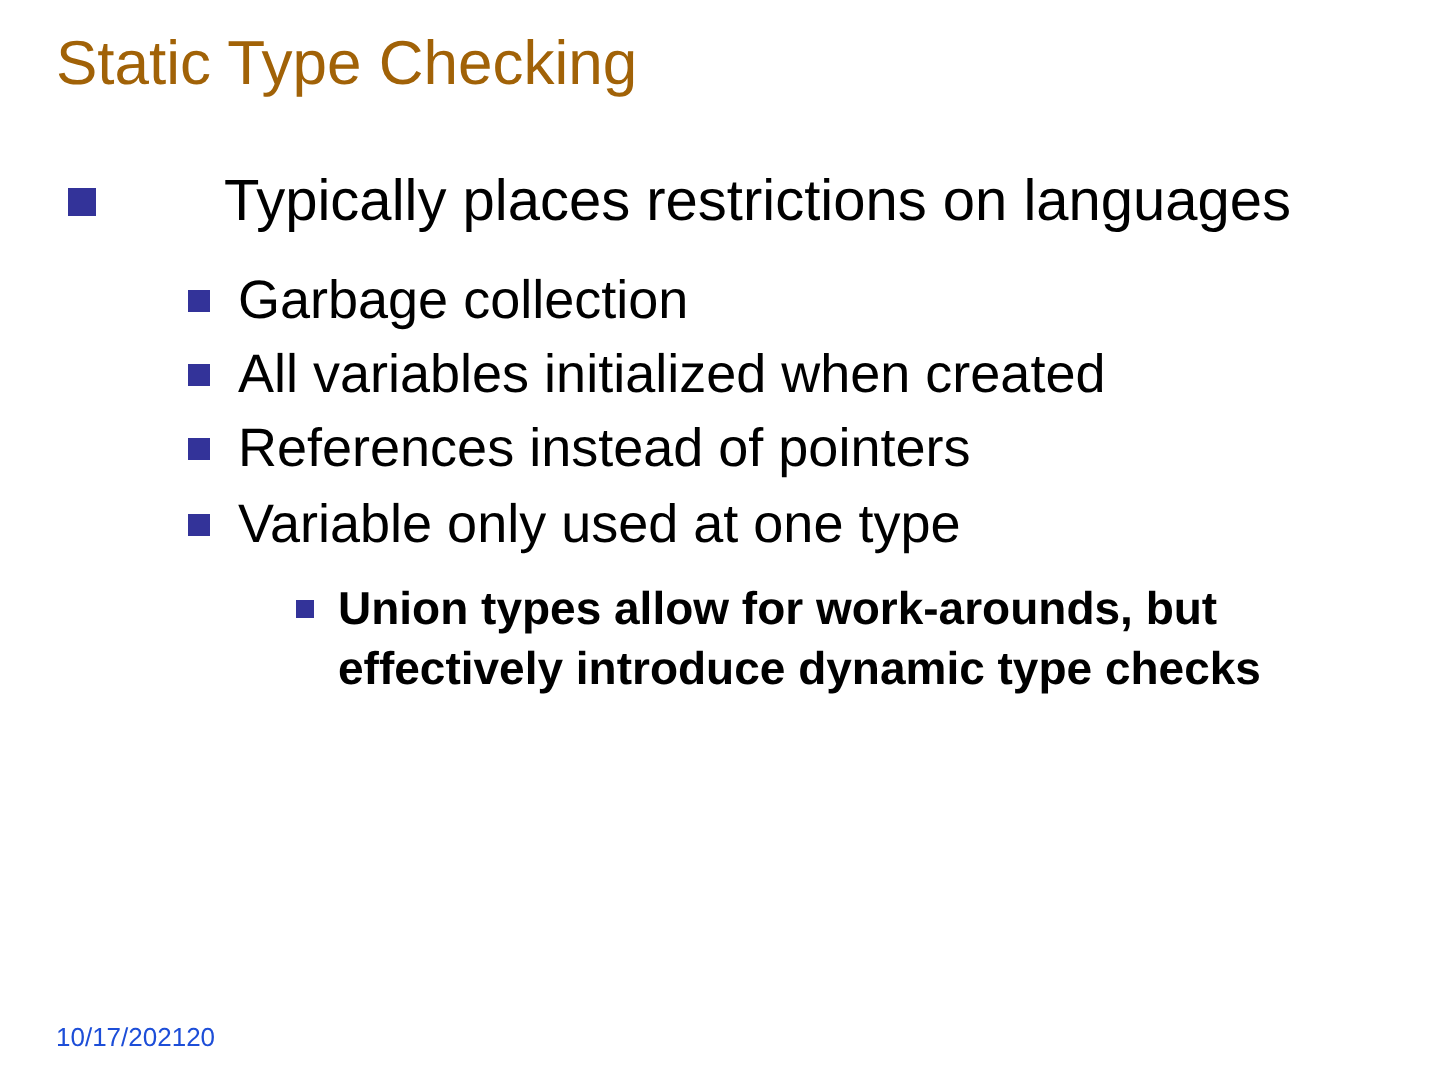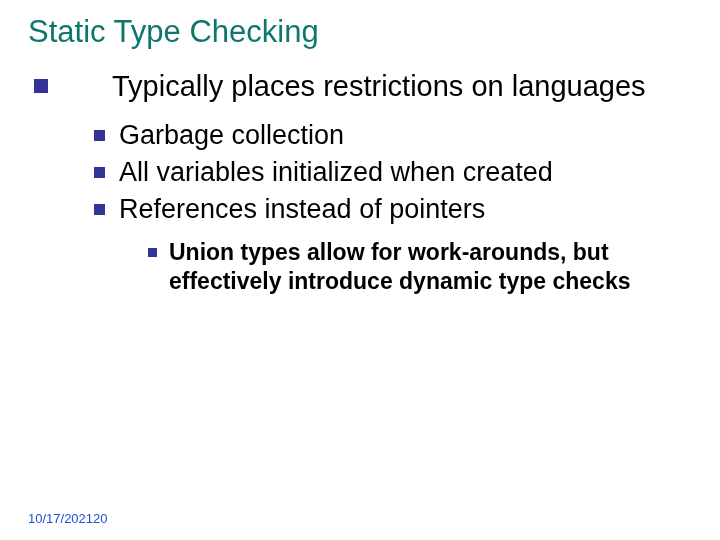--- a/index.html
+++ b/index.html
@@ -5,24 +5,24 @@
   * { box-sizing: border-box; margin: 0; padding: 0; }
   html, body { width: 720px; height: 540px; }
   body {
     font-family: Arial, Helvetica, sans-serif;
     background: #ffffff;
     color: #000000;
     position: relative;
     padding: 14px 28px 0 28px;
   }
   .title {
-    color: #0f766e;
+    color: #a16207;
     font-size: 31px;
     font-weight: normal;
-    margin-bottom: 18px;
+    margin-bottom: 33px;
   }
   .lvl1 {
     display: flex;
     align-items: flex-start;
     margin-left: 6px;
     margin-bottom: 14px;
     gap: 48px;
   }
   .lvl1 .bullet {
     width: 14px; height: 14px;
@@ -102,20 +102,24 @@
     <div class="text">Garbage collection</div>
   </div>
   <div class="lvl2">
     <div class="bullet"></div>
     <div class="text">All variables initialized when created</div>
   </div>
   <div class="lvl2">
     <div class="bullet"></div>
     <div class="text">References instead of pointers</div>
   </div>
+  <div class="lvl2">
+    <div class="bullet"></div>
+    <div class="text">Variable only used at one type</div>
+  </div>
 </div>
 
 <div class="lvl3-group">
   <div class="lvl3">
     <div class="bullet"></div>
     <div class="text">Union types allow for work-arounds, but effectively introduce dynamic type checks</div>
   </div>
 </div>
 
 <div class="footer">

